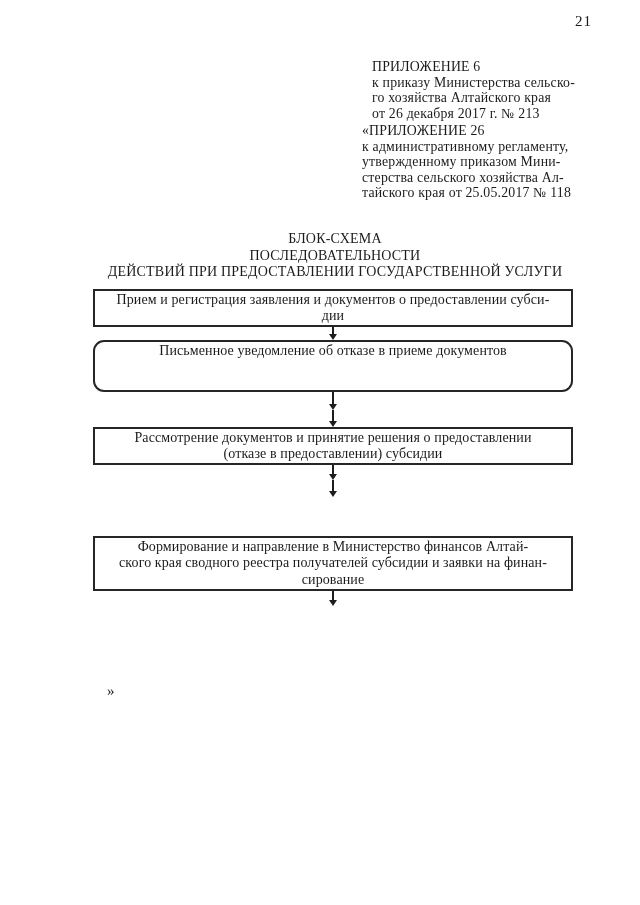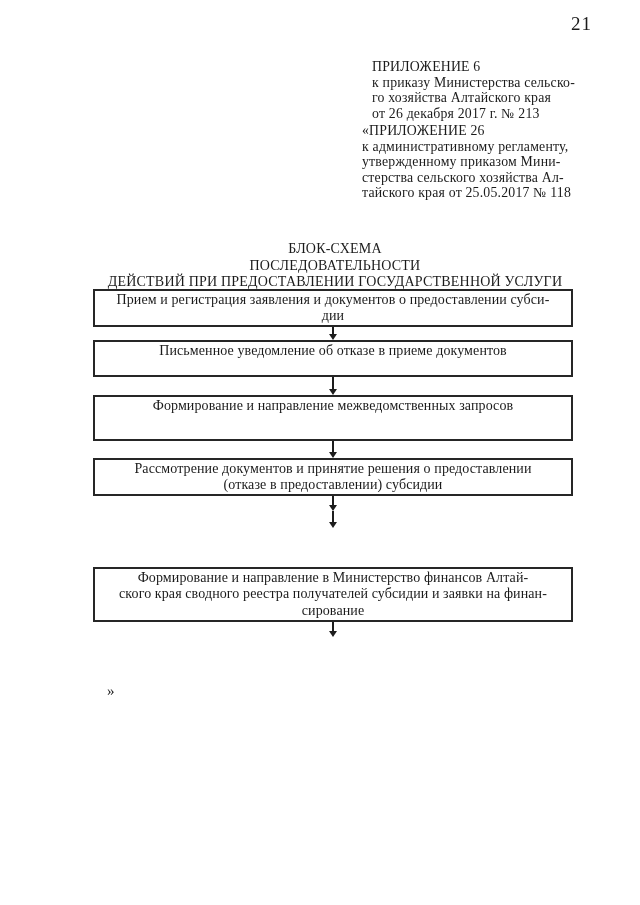--- a/index.html
+++ b/index.html
@@ -14,21 +14,21 @@
     font-family: "Liberation Serif", "DejaVu Serif", serif;
     color: #1b1b1b;
     overflow: hidden;
   }
   .page-number {
     position: absolute;
     top: 13px;
     left: 566px;
     width: 26px;
     text-align: right;
-    font-size: 19px;
+    font-size: 15px;
     letter-spacing: 1px;
   }
   .appendix-block {
     position: absolute;
     font-size: 13.8px;
     line-height: 15.6px;
     white-space: pre-line;
     letter-spacing: 0.2px;
   }
   .appendix-1 {
@@ -37,21 +37,21 @@
     width: 240px;
   }
   .appendix-2 {
     left: 362px;
     top: 123px;
     width: 250px;
   }
   .doc-title {
     position: absolute;
     left: 30px;
-    top: 241px;
+    top: 231px;
     width: 610px;
     text-align: center;
     white-space: pre-line;
     font-size: 14px;
     line-height: 16.6px;
     letter-spacing: 0.2px;
   }
   .flowchart {
     position: absolute;
     left: 93px;
@@ -71,21 +71,21 @@
   }
   .flow-box .box-text {
     white-space: pre-line;
     text-align: center;
     font-size: 14px;
     line-height: 16.4px;
     letter-spacing: 0.1px;
     padding: 0 6px;
   }
   .s1 { height: 38px; }
-  .s2 { height: 37px; }
+  .s2 { height: 52px; border-radius: 11px; }
   .s3 { height: 46px; }
   .s4 { height: 38px; }
   .s5 { height: 37px; }
   .s6 { height: 55px; margin-top: 39px; }
   .s7 { height: 38px; }
   .arrow {
     display: flex;
     flex-direction: column;
     align-items: center;
     justify-content: flex-end;
@@ -142,23 +142,20 @@
 <div class="flowchart">
   <div class="flow-box s1">
     <span class="box-text">Прием и регистрация заявления и документов о предоставлении субси-
 дии</span>
   </div>
   <div class="arrow g1"></div>
   <div class="flow-box s2">
     <span class="box-text">Письменное уведомление об отказе в приеме документов</span>
   </div>
   <div class="arrow g2"></div>
-  <div class="flow-box s3">
-    <span class="box-text">Формирование и направление межведомственных запросов</span>
-  </div>
   <div class="arrow g3"></div>
   <div class="flow-box s4">
     <span class="box-text">Рассмотрение документов и принятие решения о предоставлении
 (отказе в предоставлении) субсидии</span>
   </div>
   <div class="arrow g4"></div>
   <div class="arrow g5"></div>
   <div class="flow-box s6">
     <span class="box-text">Формирование и направление в Министерство финансов Алтай-
 ского края сводного реестра получателей субсидии и заявки на финан-

